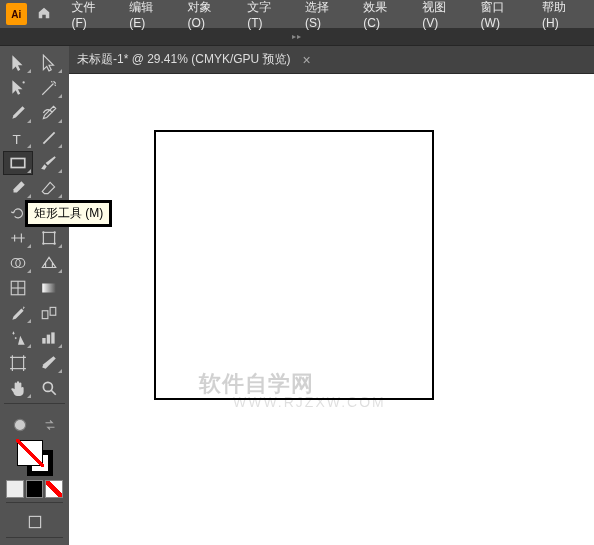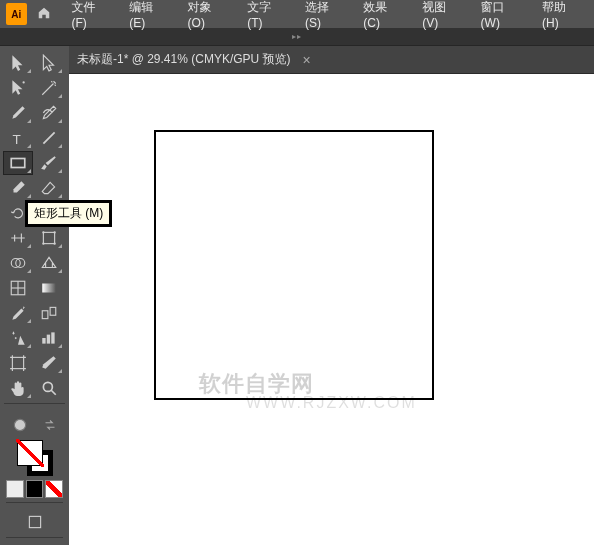--- a/index.html
+++ b/index.html
@@ -30,21 +30,21 @@
 .sw-black{background:#000;}
 .sw-none{background:#fff;position:relative;}
 .sw-none::after{content:'';position:absolute;inset:0;background:linear-gradient(45deg,transparent 40%,red 40%,red 60%,transparent 60%);}
 .canvas-area{flex:1;display:flex;flex-direction:column;background:#4a4a4a;}
 .tab-bar{height:28px;background:#434343;display:flex;align-items:center;padding-left:8px;border-bottom:1px solid #2a2a2a;}
 .tab-title{color:#ddd;font-size:12px;}
 .tab-close{margin-left:12px;color:#aaa;cursor:pointer;font-size:14px;}
 .canvas{flex:1;background:#fff;margin:0;position:relative;text-align:center;}
 .rect-shape{position:absolute;left:85px;top:56px;width:280px;height:270px;border:2px solid #000;}
 .watermark{position:absolute;left:130px;top:295px;color:rgba(0,0,0,0.18);font-size:22px;font-weight:bold;letter-spacing:1px;}
-.watermark-sub{position:absolute;left:177px;top:320px;color:rgba(0,0,0,0.13);font-size:16px;letter-spacing:2px;}
+.watermark-sub{position:absolute;left:164px;top:320px;color:rgba(0,0,0,0.13);font-size:14px;letter-spacing:2px;}
 .screen-icons{margin-top:8px;display:flex;gap:4px;justify-content:center;}
 </style>
 </head>
 <body>
 
 <div class="menubar">
   <div class="logo">Ai</div>
   <span class="home-icon">
     <svg viewBox="0 0 16 16" width="14" height="14" fill="#ccc">
         <path d="M8 2L2 7v7h4v-4h4v4h4V7z"></path>

